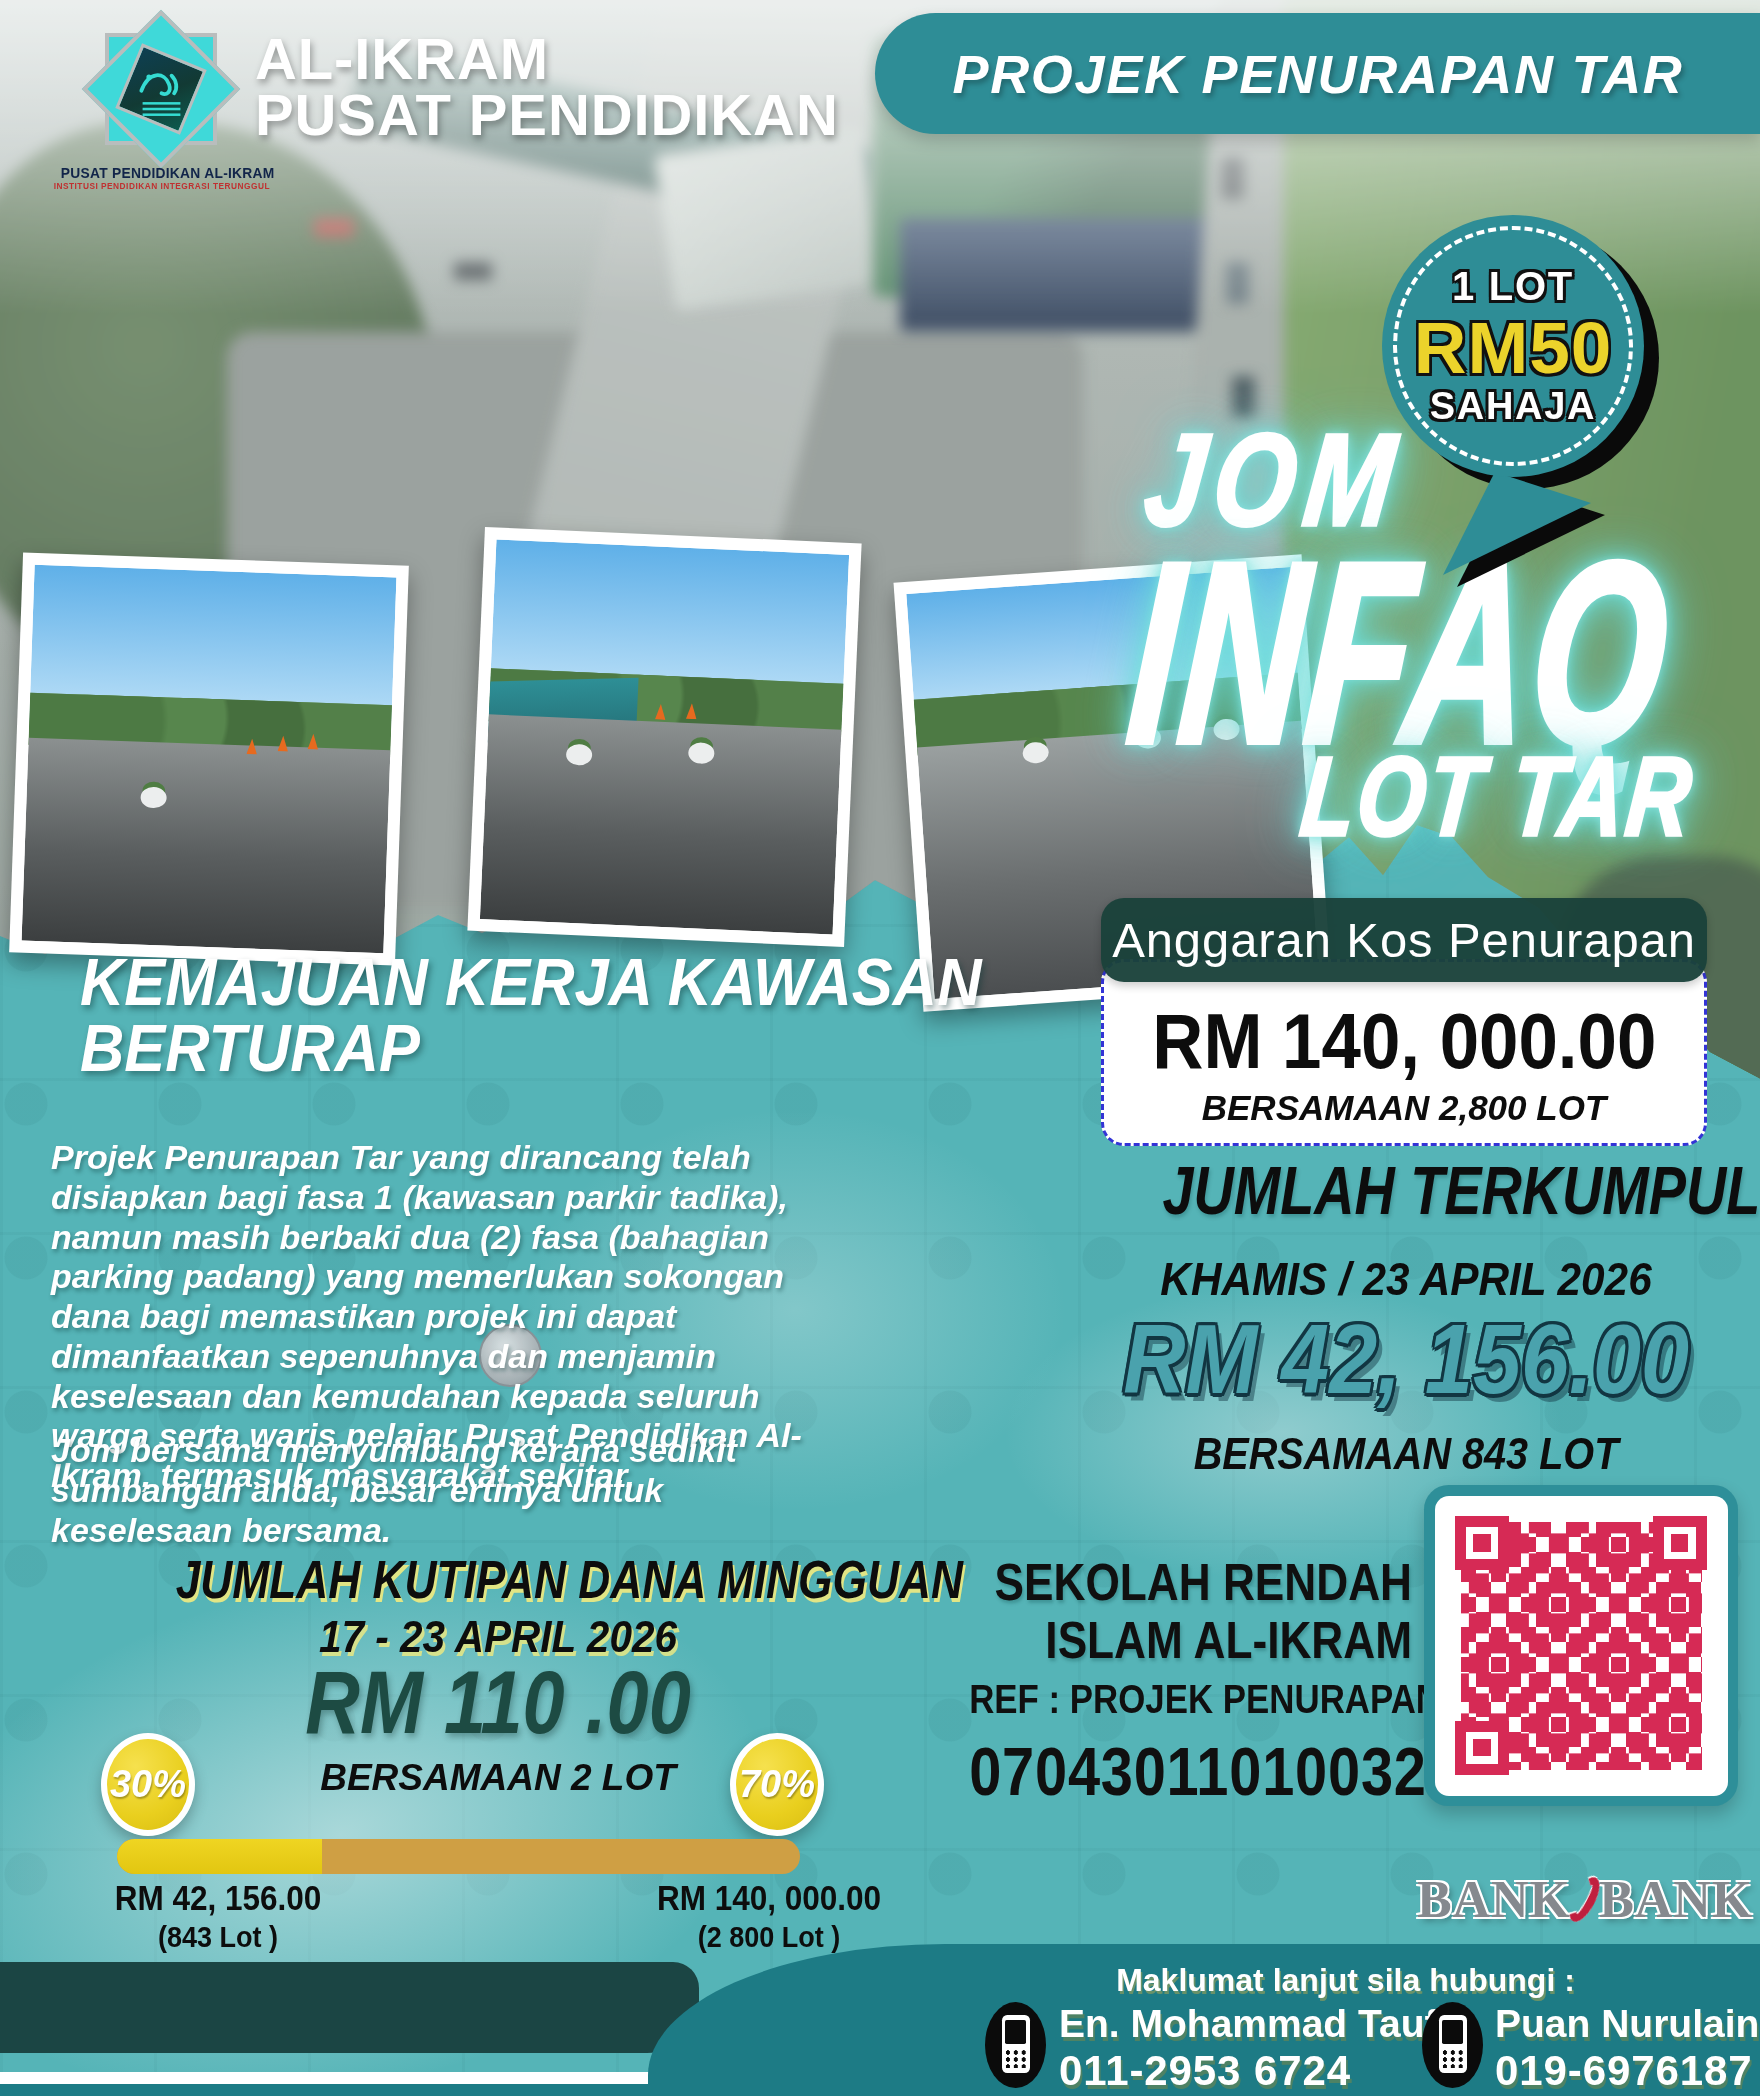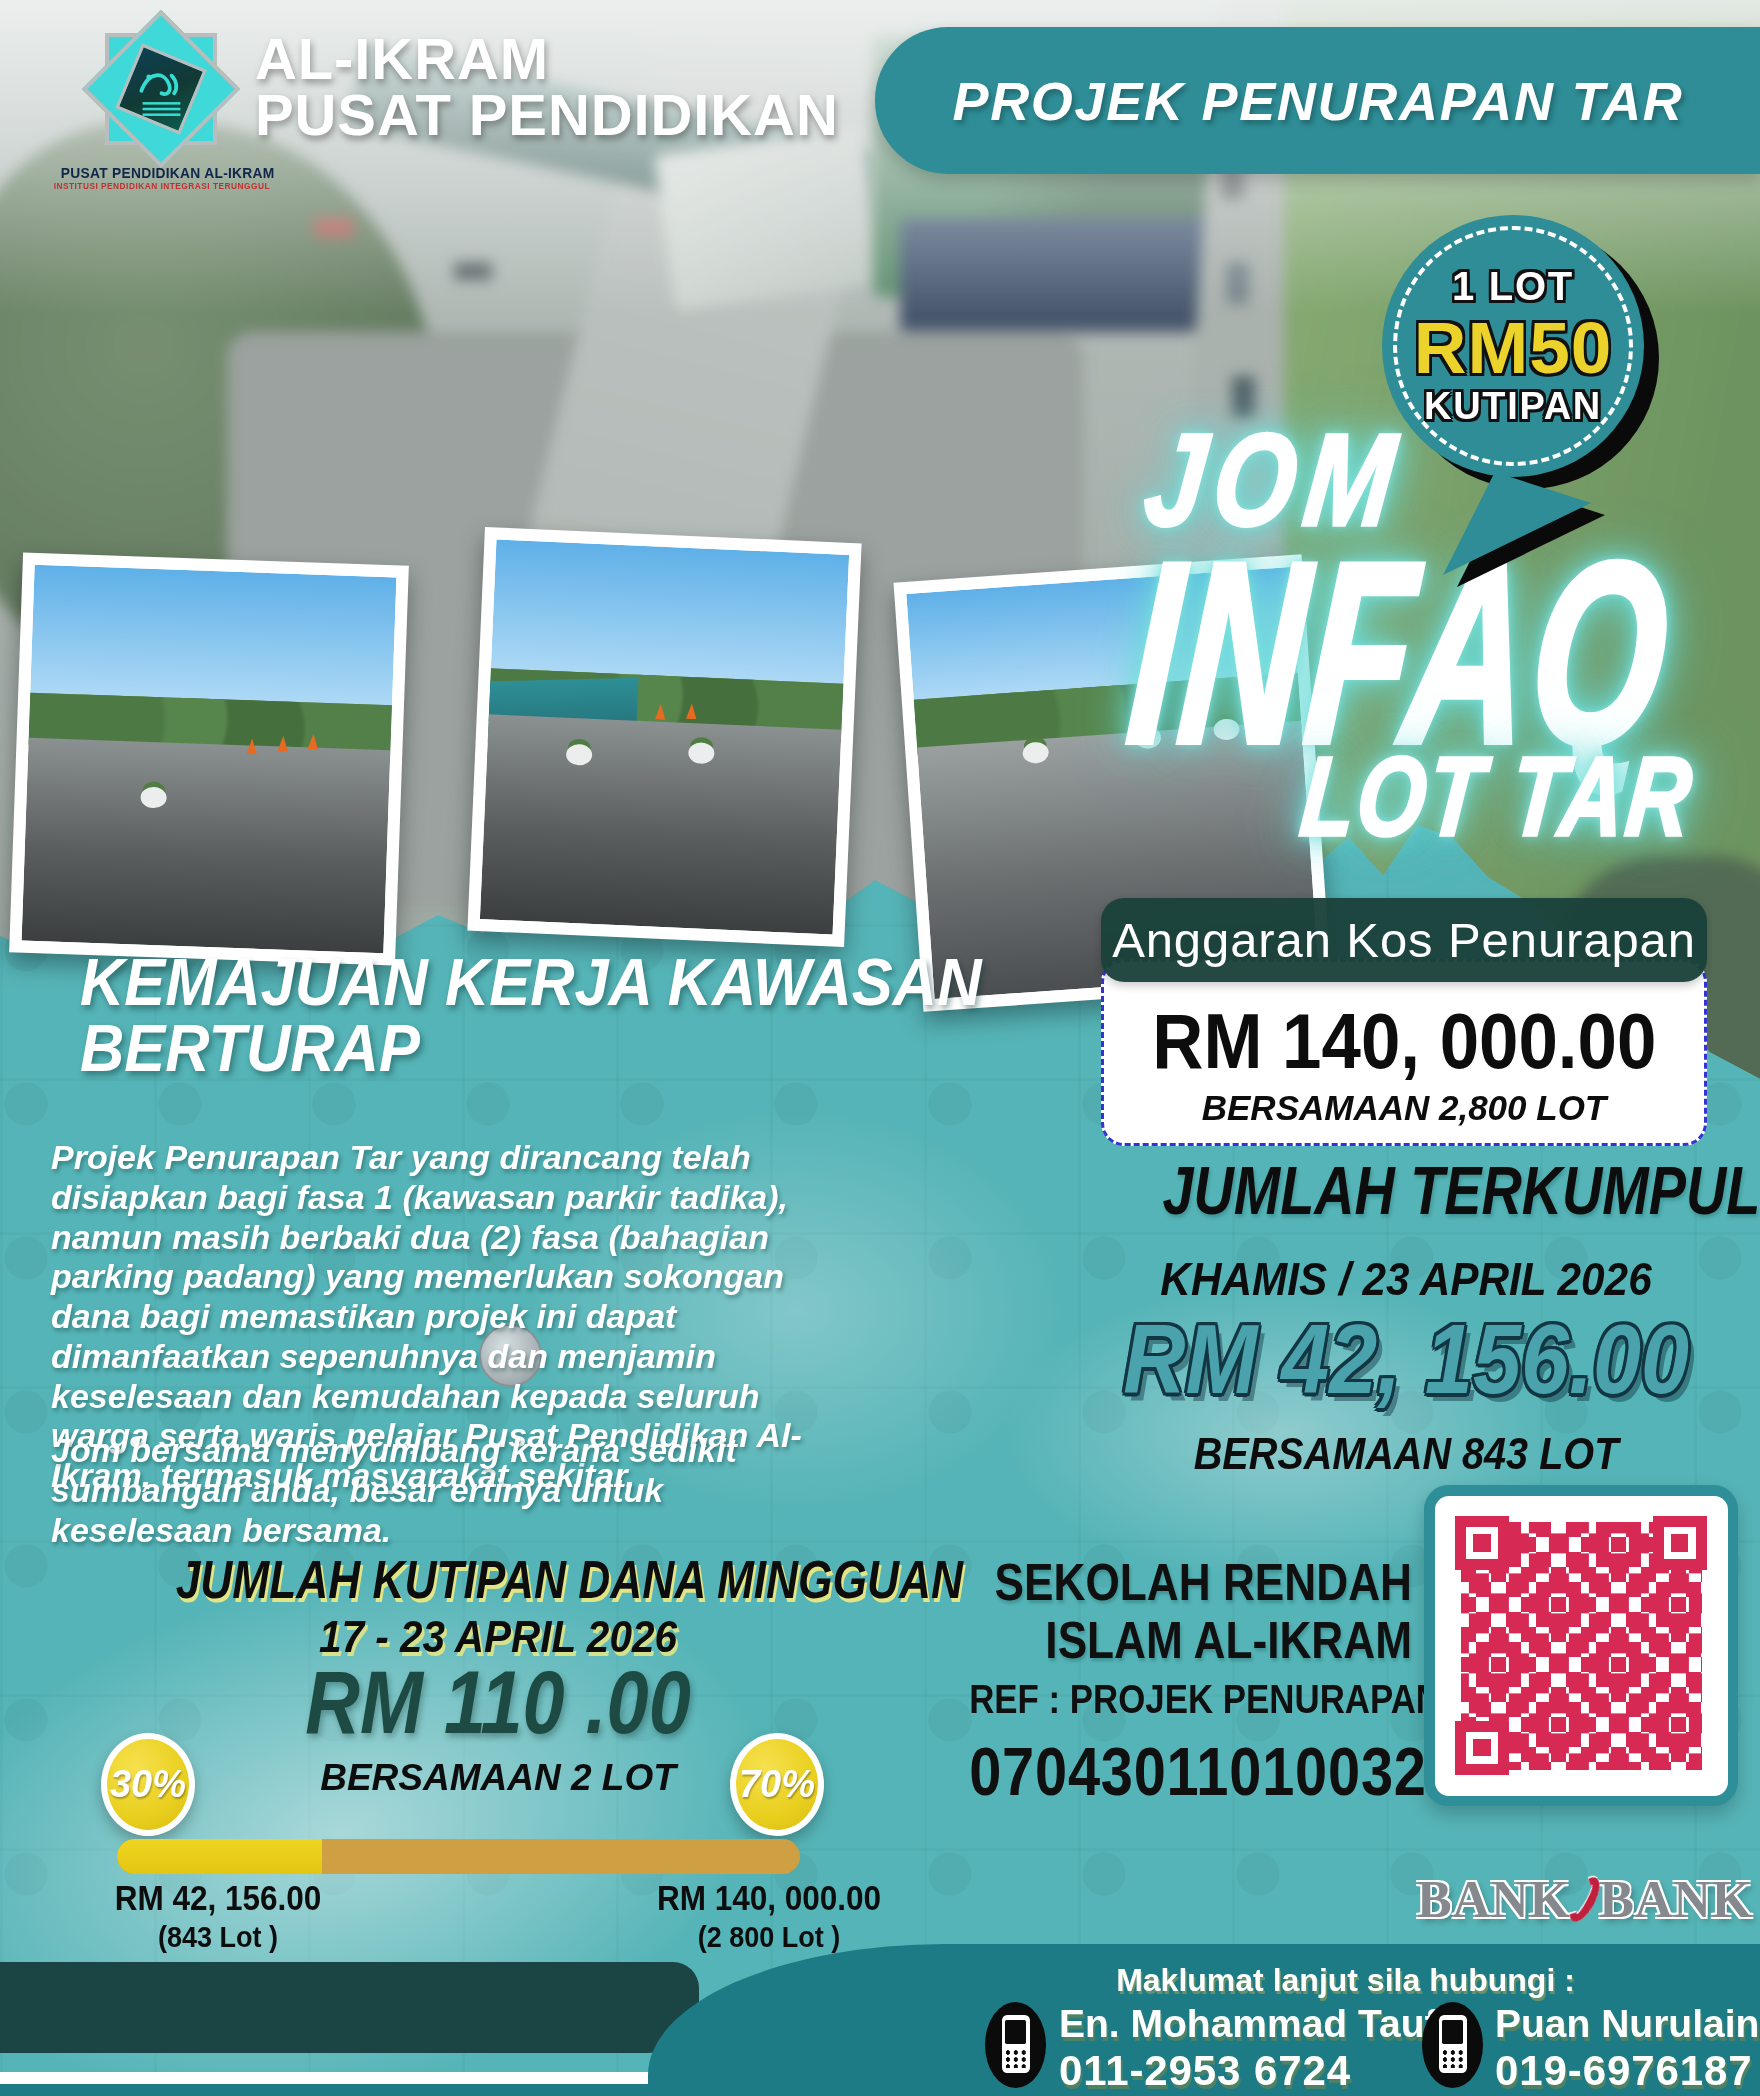--- a/index.html
+++ b/index.html
@@ -52,21 +52,21 @@
   .sq{position:absolute;inset:14px;background:#3fd9d9;border:4.4px solid #b9bdbd;}
   .sq2{transform:rotate(45deg);}
   .oct{position:absolute;inset:35px;background:linear-gradient(135deg,#0e3f52,#123a34 55%,#0d5a4e);transform:rotate(22.5deg);border:3.5px solid #b9bdbd;}
   .cal{position:absolute;inset:35px;display:flex;align-items:center;justify-content:center;}
   .logo-cap1{margin-top:5.2px;text-align:center;font-size:15px;font-weight:700;color:#12254a;letter-spacing:0.3px;white-space:nowrap;transform:scaleX(.92);}
   .logo-cap2{text-align:right;font-size:8.3px;font-weight:700;color:#c03030;letter-spacing:0.5px;white-space:nowrap;}
   
   .org-title{position:absolute;left:255px;top:31px;z-index:9;color:#fff;font-weight:700;
     font-size:58px;line-height:56px;letter-spacing:0.9px;text-shadow:1.7px 3.5px 7px rgba(0,0,0,0.35);}
   
-  .top-banner{position:absolute;left:875px;top:27px;width:886px;height:147px;z-index:8;
+  .top-banner{position:absolute;left:875px;top:13px;width:886px;height:121px;z-index:8;
     background:#2e8d96;border-radius:73px 0 0 73px;display:flex;align-items:center;justify-content:center;
     box-shadow:0 7px 15.7px rgba(0,0,0,0.18);}
   .top-banner span{color:#fff;font-size:54px;font-weight:700;font-style:italic;letter-spacing:1.7px;
     text-shadow:2.6px 3.5px 5.2px rgba(0,0,0,0.25);white-space:nowrap;}
   
   .badge-shadow{position:absolute;left:1397px;top:227px;width:262px;height:262px;border-radius:50%;background:#0a0a0a;z-index:6;}
   .tail-shadow{position:absolute;left:1457px;top:484px;width:148px;height:103px;background:#0a0a0a;clip-path:polygon(35% 0,100% 30%,0 100%);z-index:6;}
   .tail{position:absolute;left:1443px;top:472px;width:148px;height:103px;background:#2e8d96;clip-path:polygon(35% 0,100% 30%,0 100%);z-index:7;}
   .badge{position:absolute;left:1382px;top:215px;width:262px;height:262px;border-radius:50%;background:#2e8d96;z-index:7;
     display:flex;flex-direction:column;align-items:center;justify-content:center;gap:1.7px;}
@@ -294,21 +294,21 @@
   <div class="top-banner">
     <span>PROJEK PENURAPAN TAR</span>
   </div>
 
   <div class="badge-shadow"></div>
   <div class="tail-shadow"></div>
   <div class="tail"></div>
   <div class="badge">
     <div class="l1 ol-black">1 LOT</div>
     <div class="l2 ol-black">RM50</div>
-    <div class="l3 ol-black">KUTIPAN</div>
+    <div class="l3 ol-black">SAHAJA</div>
   </div>
 
   <div class="glow jom">JOM</div>
   <div class="glow infaq">INFAQ</div>
   <div class="glow lottar">LOT TAR</div>
 
   <div class="kemajuan">
     <div>KEMAJUAN KERJA KAWASAN</div>
     <div>BERTURAP</div>
   </div>

